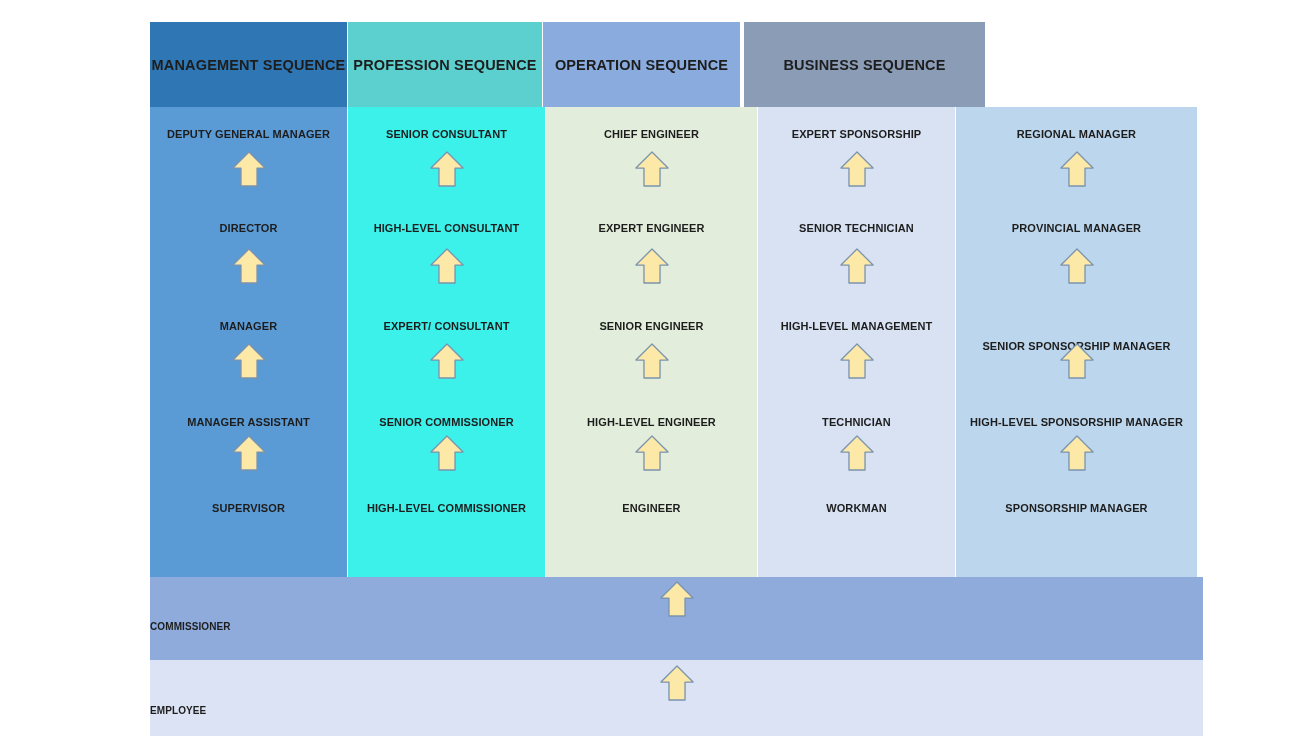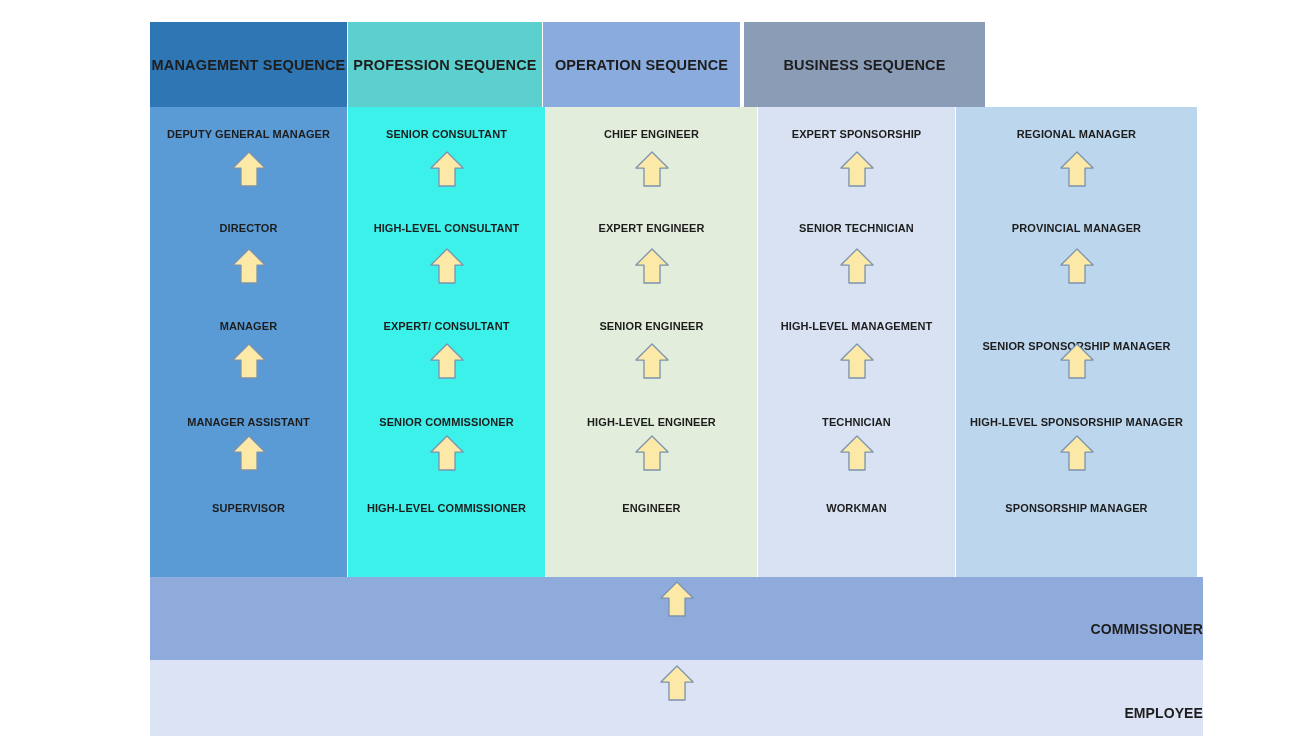--- a/index.html
+++ b/index.html
@@ -97,24 +97,24 @@
   .band-inner {
     position: absolute;
     left: 0;
     right: 0;
     top: 0;
     display: flex;
     flex-direction: column;
     align-items: center;
   }
   .band-label {
-    font-size: 14px;
+    font-size: 10px;
     font-weight: bold;
     color: #1d1d1d;
-    text-align: right;
+    text-align: left;
     white-space: nowrap;
     letter-spacing: 0.1px;
     line-height: 1;
   }
 </style>
 </head>
 <body>
 
 <div id="diagram">
 

